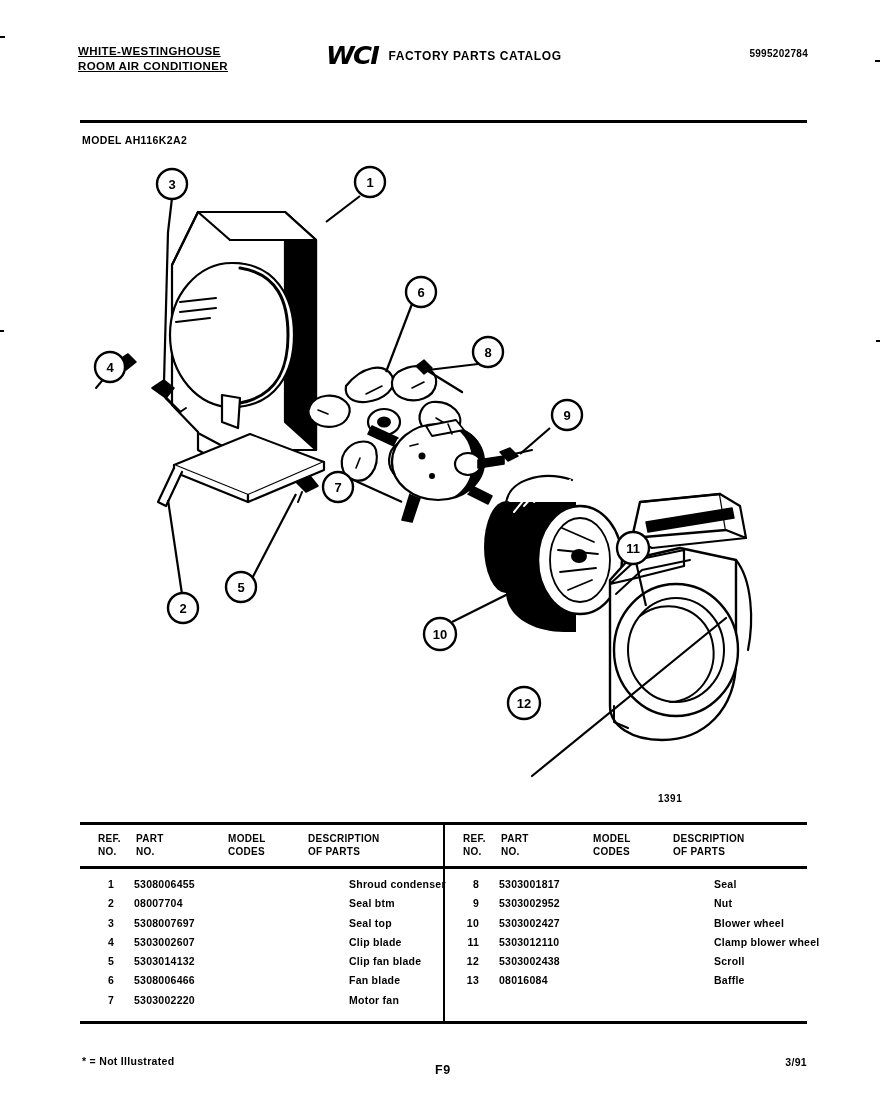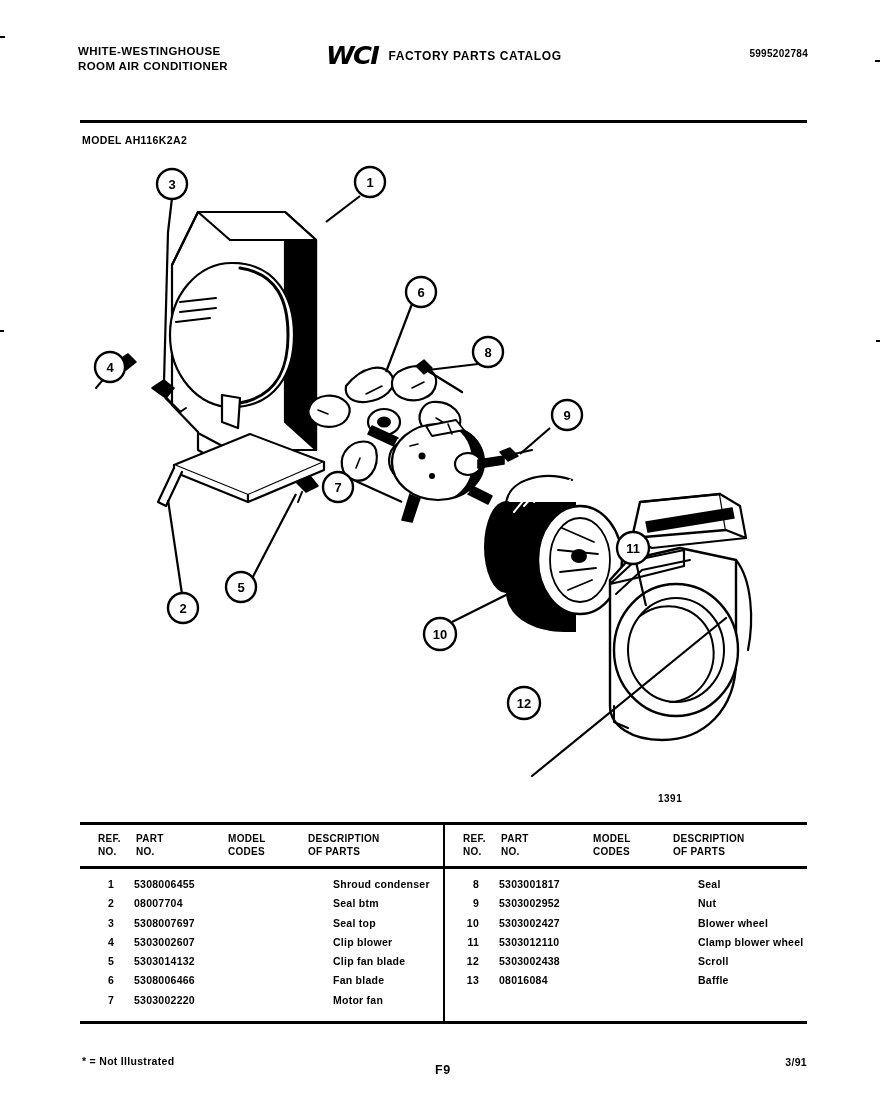--- a/index.html
+++ b/index.html
@@ -36,20 +36,21 @@
     width: 730px;
     height: 45px;
   }
   .brand {
     position: absolute;
     left: 0; top: 2px;
     font-size: 11.5px;
     font-weight: bold;
     letter-spacing: 0.4px;
     line-height: 15px;
+    text-decoration: underline;
   }
   .brand div { white-space: nowrap; }
   .wci-group {
     position: absolute;
     left: 248px;
     top: 4px;
     display: flex;
     align-items: flex-start;
   }
   .wci-logo {
@@ -186,21 +187,21 @@
     letter-spacing: 0.25px;
   }
   .c-ref {
     position: absolute;
     left: 8px;
     width: 26px;
     text-align: right;
   }
   .c-part { position: absolute; left: 54px; }
   .c-code { position: absolute; left: 148px; }
-  .c-desc { position: absolute; left: 212px; white-space: nowrap; padding-left: 41px; }
+  .c-desc { position: absolute; left: 228px; white-space: nowrap; padding-left: 41px; }
 
   
   .footer-note {
     position: absolute;
     left: 82px;
     top: 1055px;
     font-size: 10.5px;
     font-weight: bold;
     letter-spacing: 0.3px;
   }
@@ -542,21 +543,21 @@
         <div class="prow">
           <span class="c-ref">3</span>
           <span class="c-part">5308007697</span>
           <span class="c-code"></span>
           <span class="c-desc">Seal top</span>
         </div>
         <div class="prow">
           <span class="c-ref">4</span>
           <span class="c-part">5303002607</span>
           <span class="c-code"></span>
-          <span class="c-desc">Clip blower</span>
+          <span class="c-desc">Clip blade</span>
         </div>
         <div class="prow">
           <span class="c-ref">5</span>
           <span class="c-part">5303014132</span>
           <span class="c-code"></span>
           <span class="c-desc">Clip fan blade</span>
         </div>
         <div class="prow">
           <span class="c-ref">6</span>
           <span class="c-part">5308006466</span>

